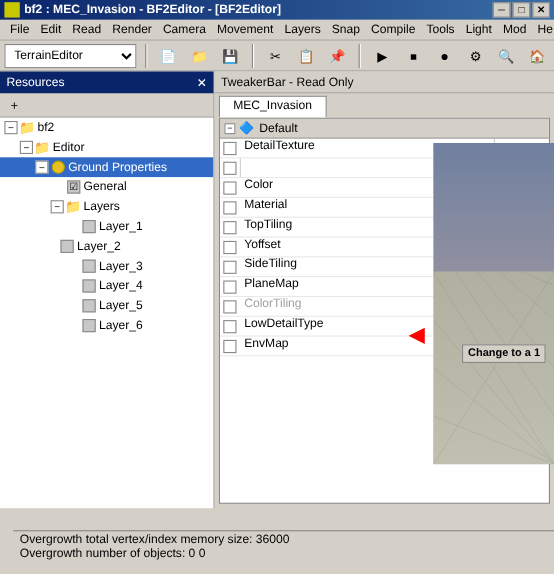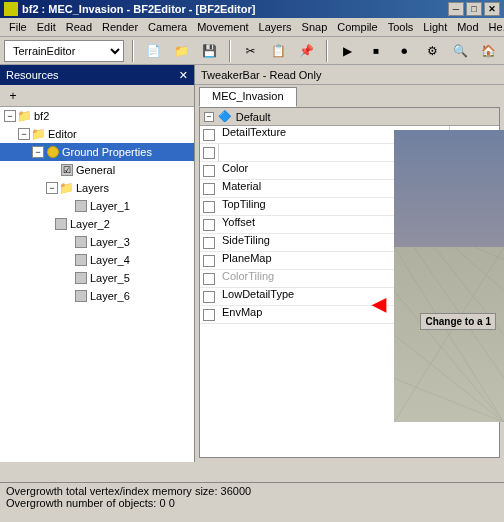--- a/index.html
+++ b/index.html
@@ -362,21 +362,21 @@
       border: 1px solid #888;
       padding: 2px 4px;
       font-size: 10px;
       font-weight: bold;
     }
 
     
     .status-bar {
       position: absolute;
       bottom: 0;
-      left: 0;
+      left: 12px;
       right: 0;
       height: 40px;
       background: #d4d0c8;
       border-top: 1px solid #888;
       padding: 2px 6px;
       font-size: 11px;
     }
 
     
     .tweaker-content::-webkit-scrollbar { width: 14px; }

